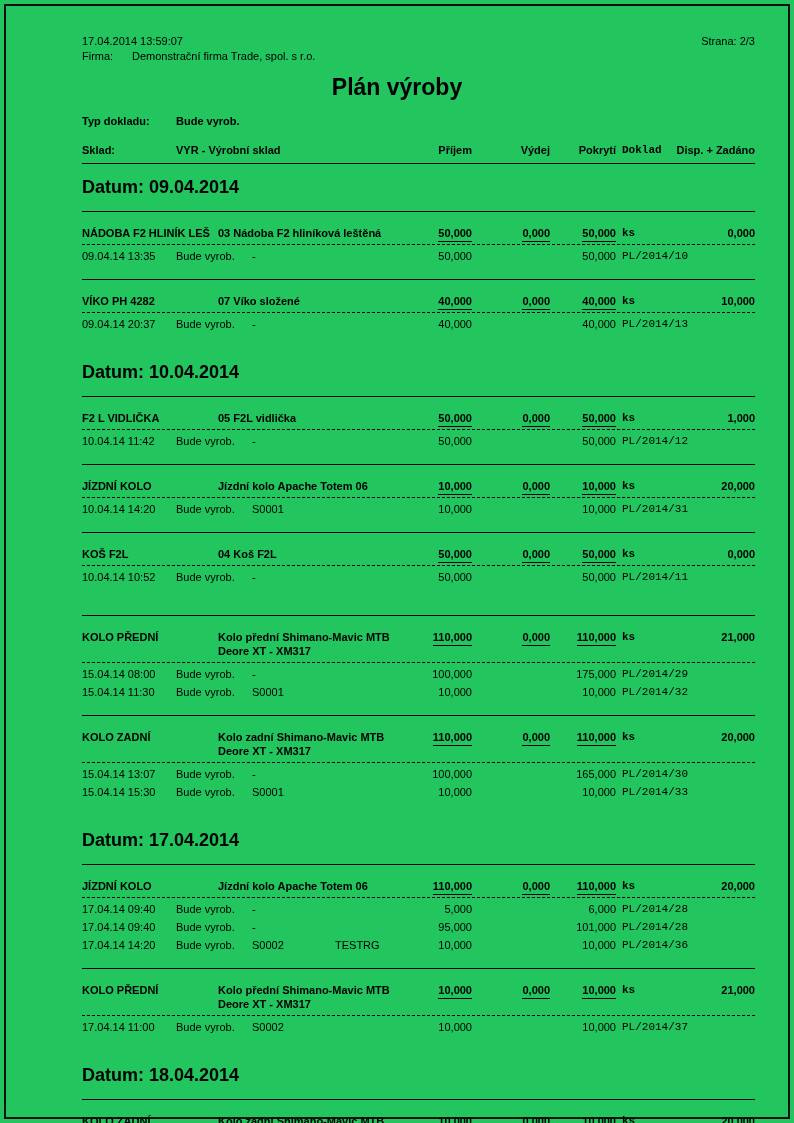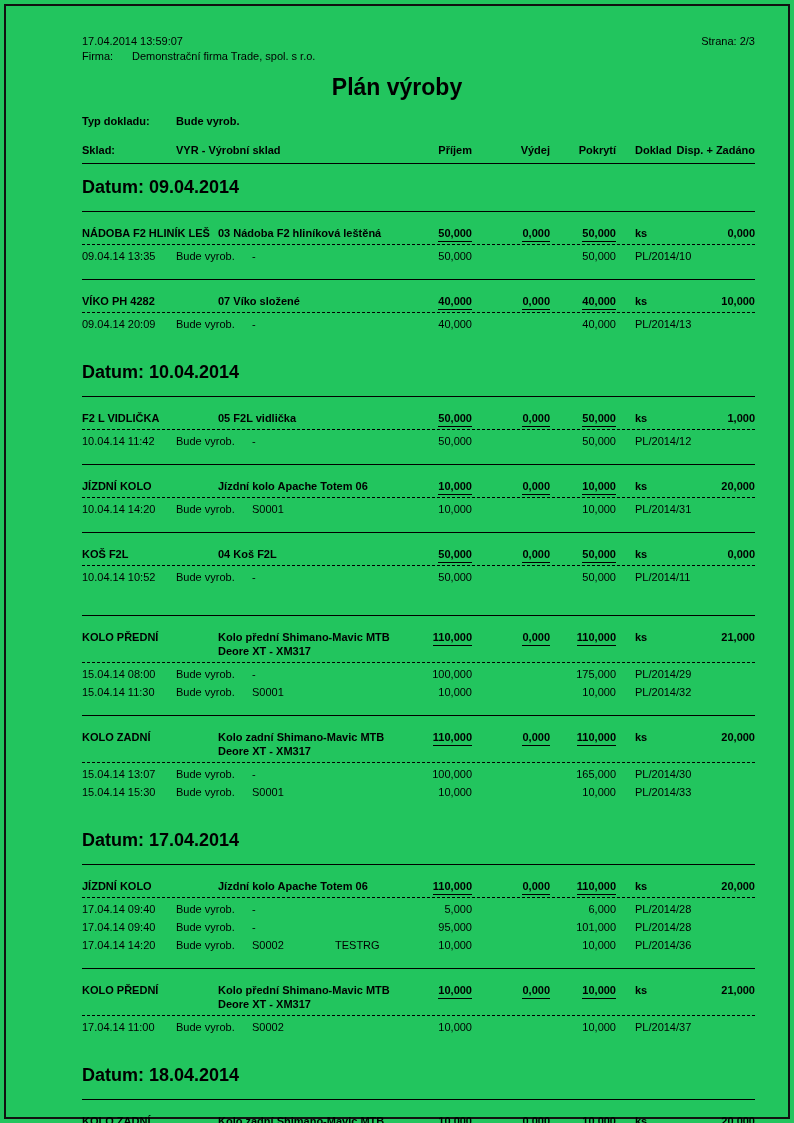--- a/index.html
+++ b/index.html
@@ -26,21 +26,21 @@
   .frow { position: relative; height: 15px; line-height: 14px; }
   .frow + .frow { margin-top: 14px; }
   .header-rule { border-top: 1px solid #000; margin-top: 5px; }
 
   .pos { position: absolute; top: 0; white-space: nowrap; }
   .l0   { left: 0; }
   .l50  { left: 50px; }
   .l94  { left: 94px; }
   .l170 { left: 170px; }
   .l253 { left: 253px; }
-  .l540 { left: 553px; }
+  .l540 { left: 540px; font-family: Liberation Mono, monospace; }
   .r0   { right: 0; }
   .r139 { right: 139px; }
   .r205 { right: 205px; }
   .r283 { right: 283px; }
 
   .date-section { margin-top: 28px; }
   #sections .date-section:first-child { margin-top: 13px; }
   .date-heading { font-size: 18px; font-weight: bold; line-height: 21px; margin-bottom: 4px; }
 
   .item-group { border-top: 1px solid #000; margin-top: 13px; padding-top: 14px; }
@@ -119,21 +119,21 @@
       <span class="c-desc">07 Víko složené</span>
       <span class="pos r283 u">40,000</span>
       <span class="pos r205 u">0,000</span>
       <span class="pos r139 u">40,000</span>
       <span class="pos l540">ks</span>
       <span class="pos r0">10,000</span>
     </div>
     <div class="dashed"></div>
     <div>
                 <div class="detail-row">
-    <span class="pos l0">09.04.14 20:09</span>
+    <span class="pos l0">09.04.14 20:37</span>
     <span class="pos l94">Bude vyrob.</span>
     <span class="pos l170">-</span>
     <span class="pos l253"></span>
     <span class="pos r283">40,000</span>
     <span class="pos r139">40,000</span>
     <span class="pos l540">PL/2014/13</span>
   </div>
               </div>
   </div>
           </div>

